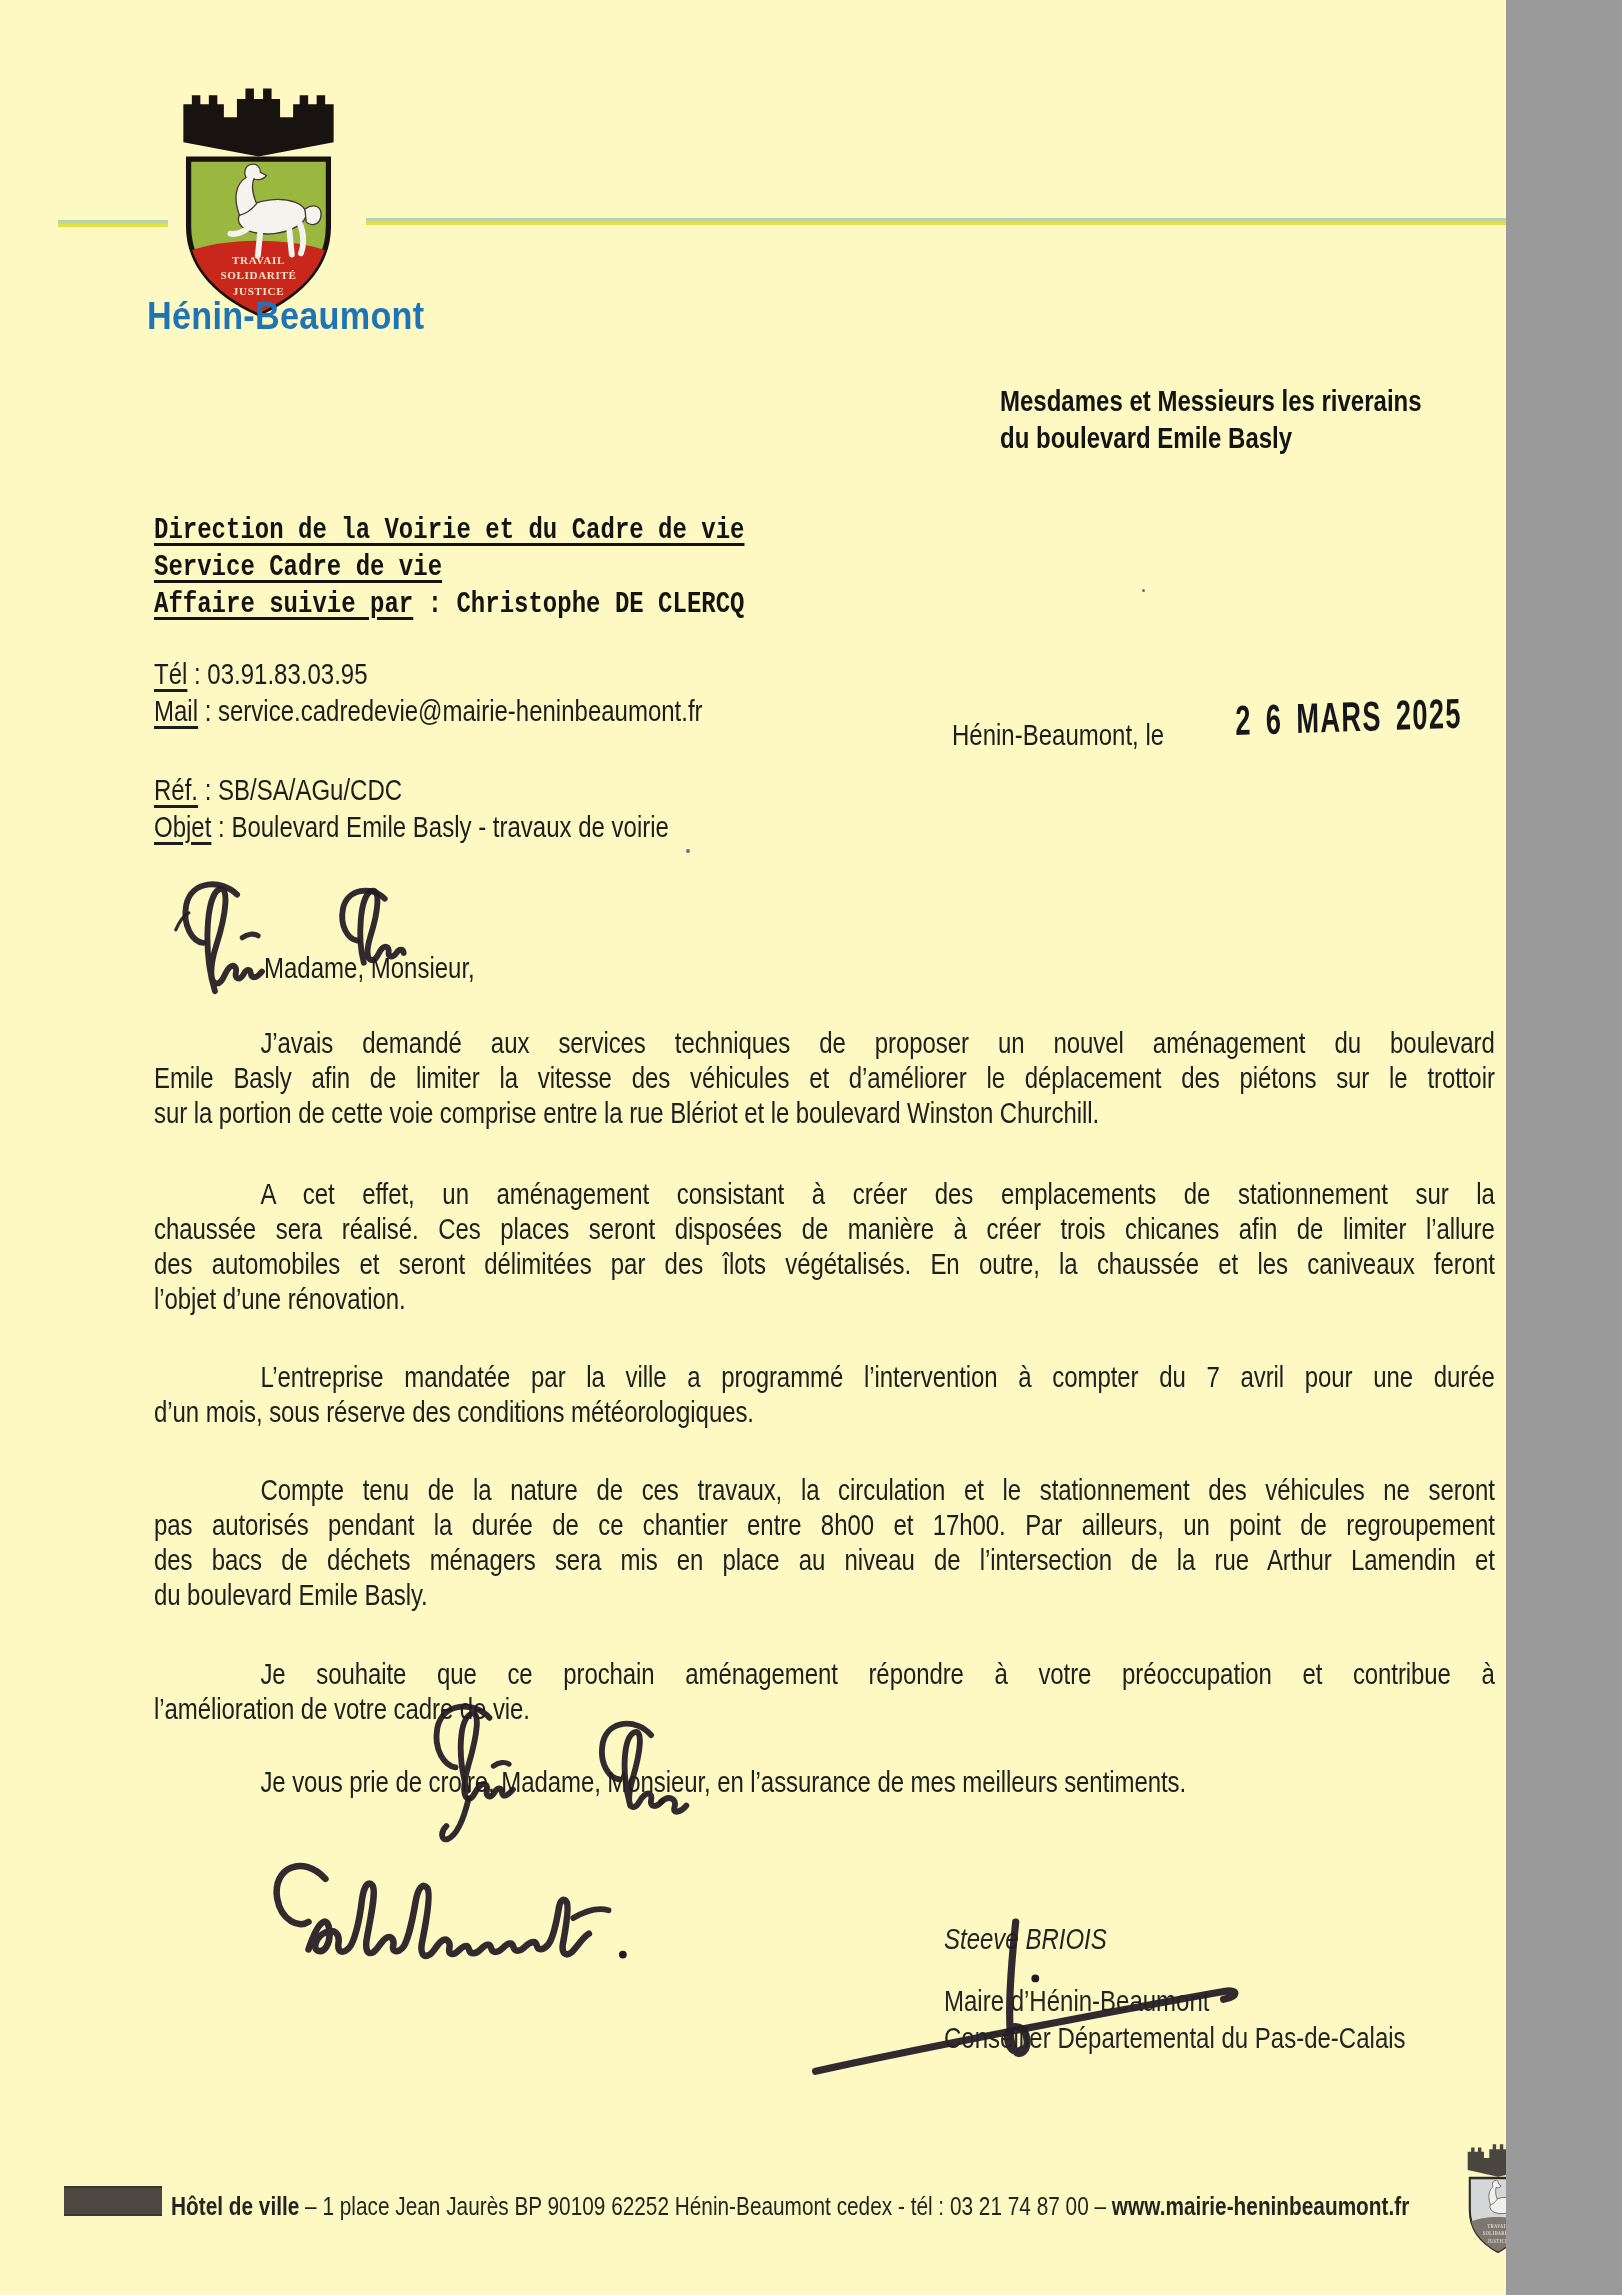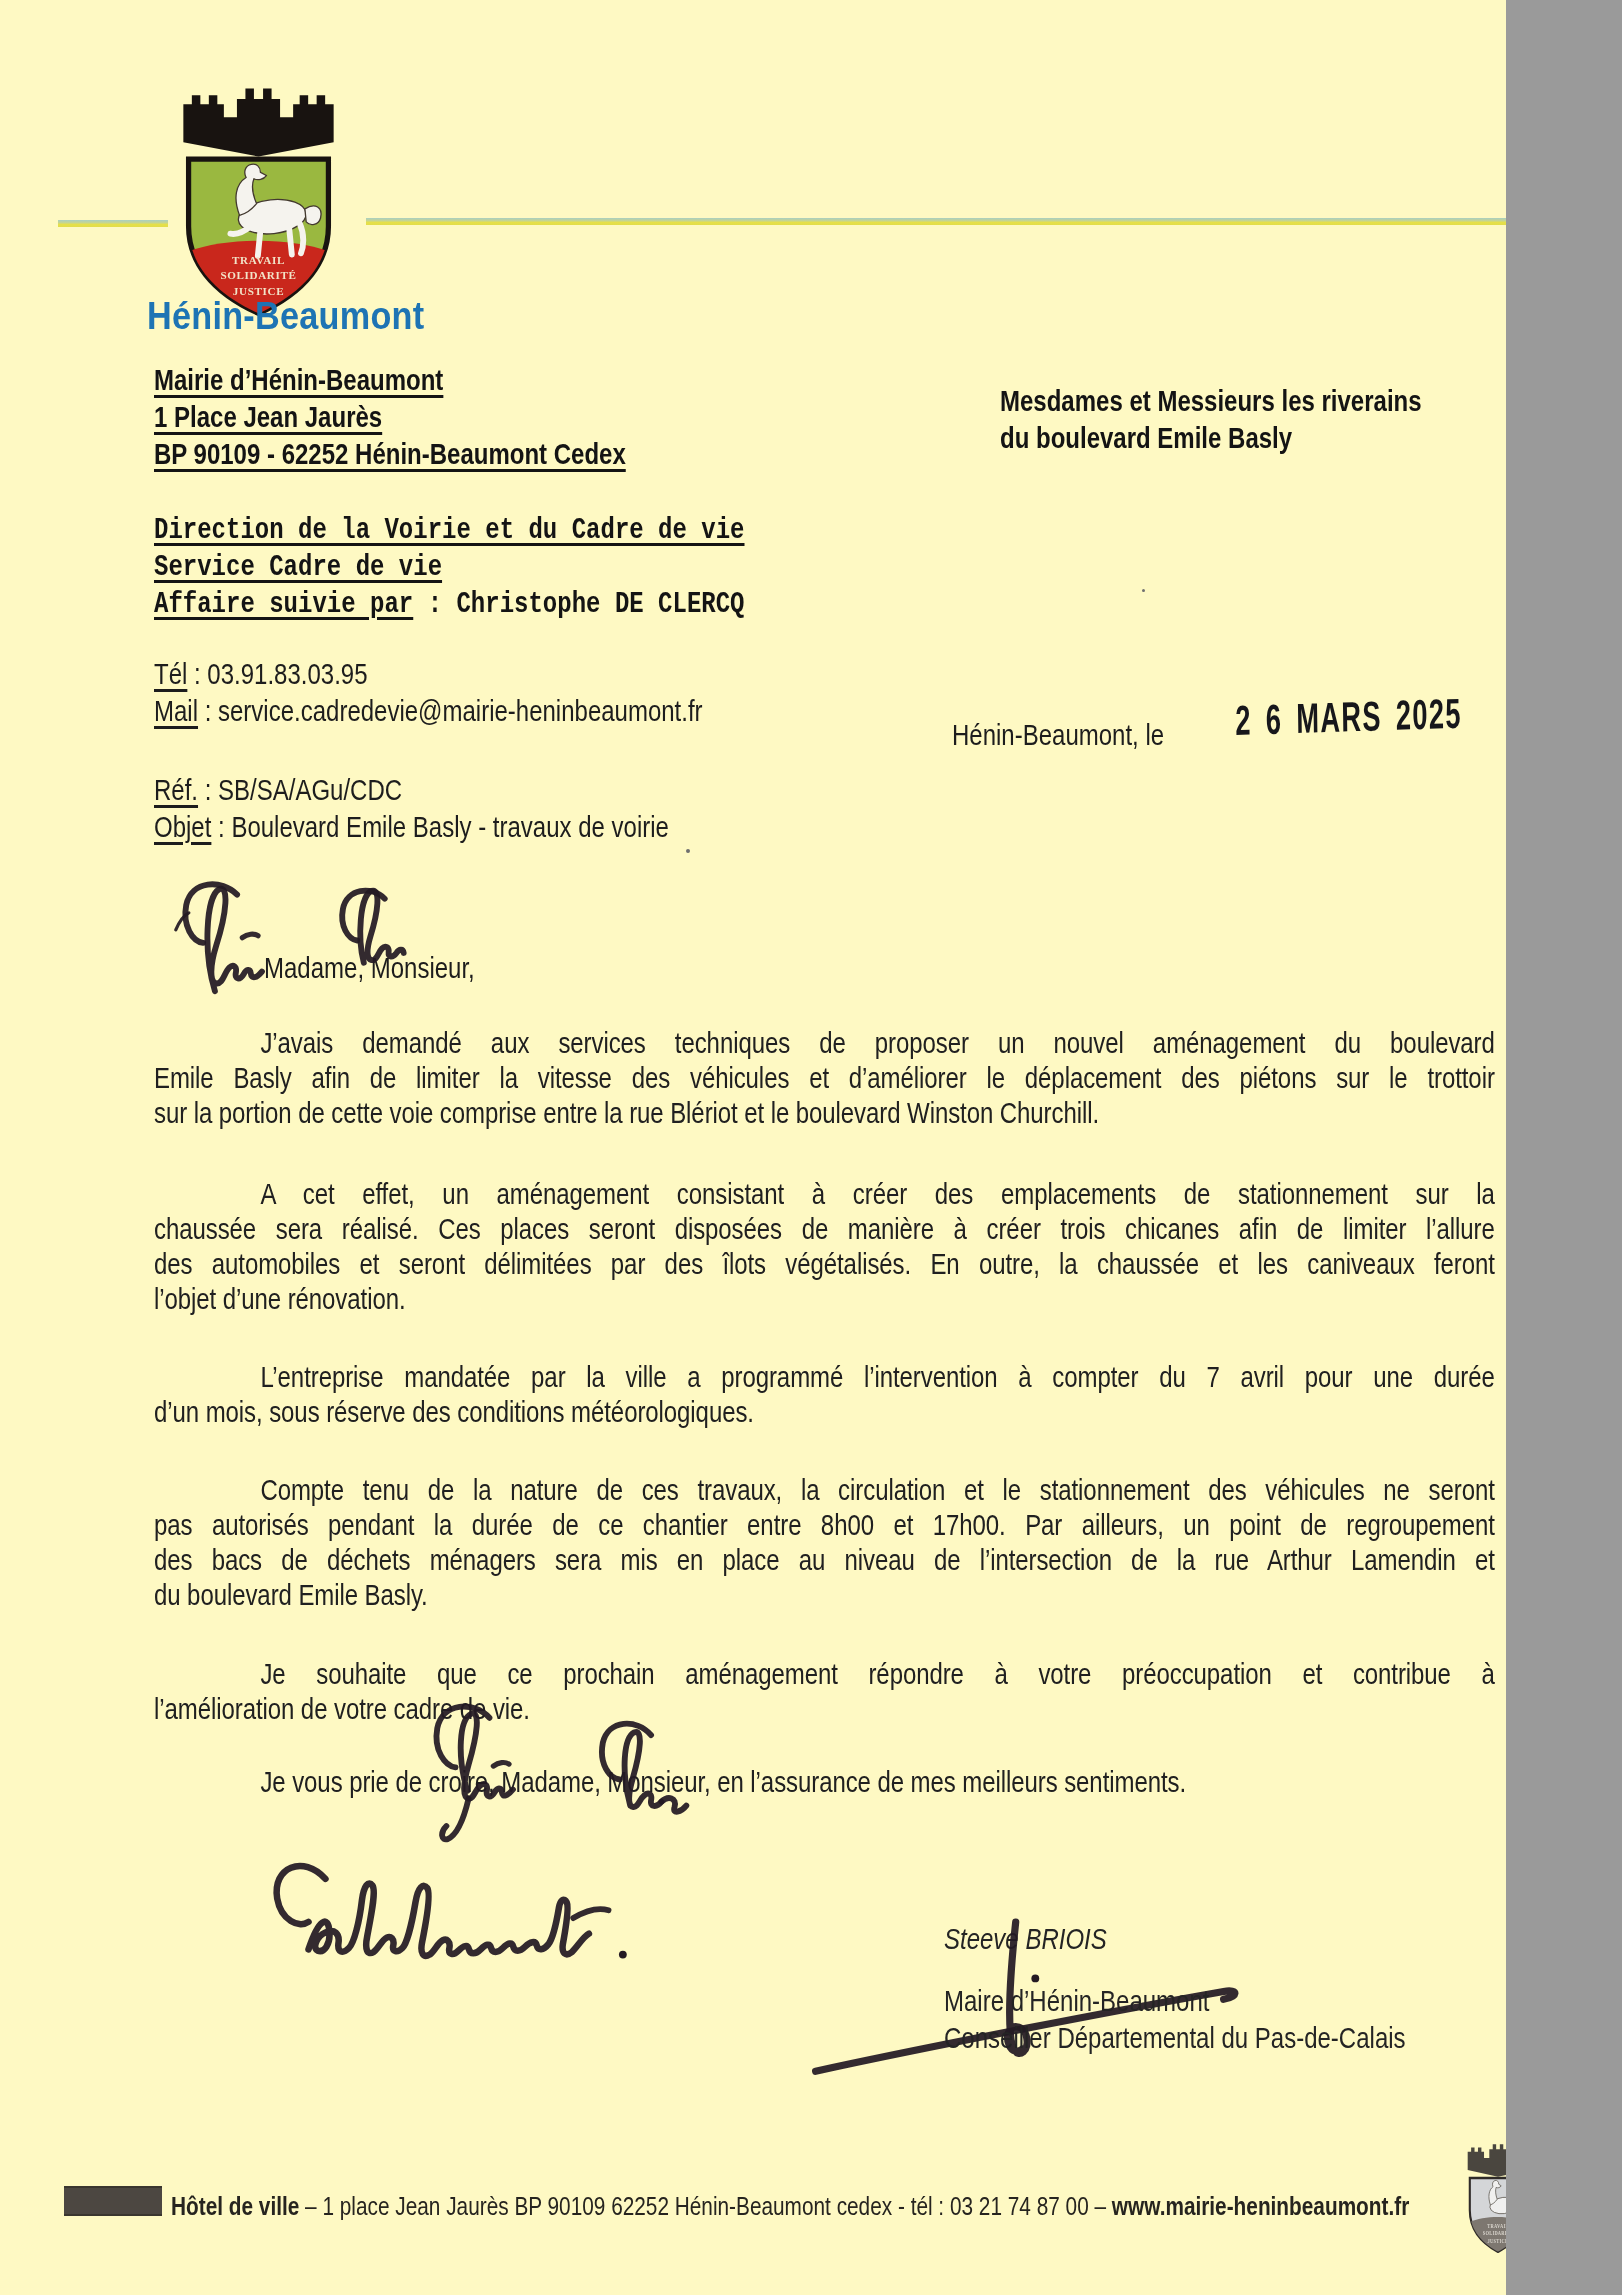--- a/index.html
+++ b/index.html
@@ -57,27 +57,20 @@
     <g text-anchor="middle" fill="#f2e3c8" class="crest-motto">
       <text x="129" y="272" font-size="17">TRAVAIL</text>
       <text x="129" y="296" font-size="17">SOLIDARITÉ</text>
       <text x="129" y="320" font-size="17">JUSTICE</text>
     </g>
   </svg>
   <div class="abs" style="left:147px;top:295px;">
     <span class="cx9 city">Hénin-Beaumont</span>
   </div>
 
-  <div class="abs" style="left:154px;top:361px;">
-    <div class="cx">
-      <div class="head"><span class="u">Mairie d’Hénin-Beaumont</span></div>
-      <div class="head"><span class="u">1 Place Jean Jaurès</span></div>
-      <div class="head"><span class="u">BP 90109 - 62252 Hénin-Beaumont Cedex</span></div>
-    </div>
-  </div>
 
   <div class="abs" style="left:1000px;top:382px;">
     <div class="cx">
       <div class="head">Mesdames et Messieurs les riverains</div>
       <div class="head">du boulevard Emile Basly</div>
     </div>
   </div>
 
   <div class="abs" style="left:154px;top:512px;font-family:Liberation Mono, monospace;">
     <div class="cx">

